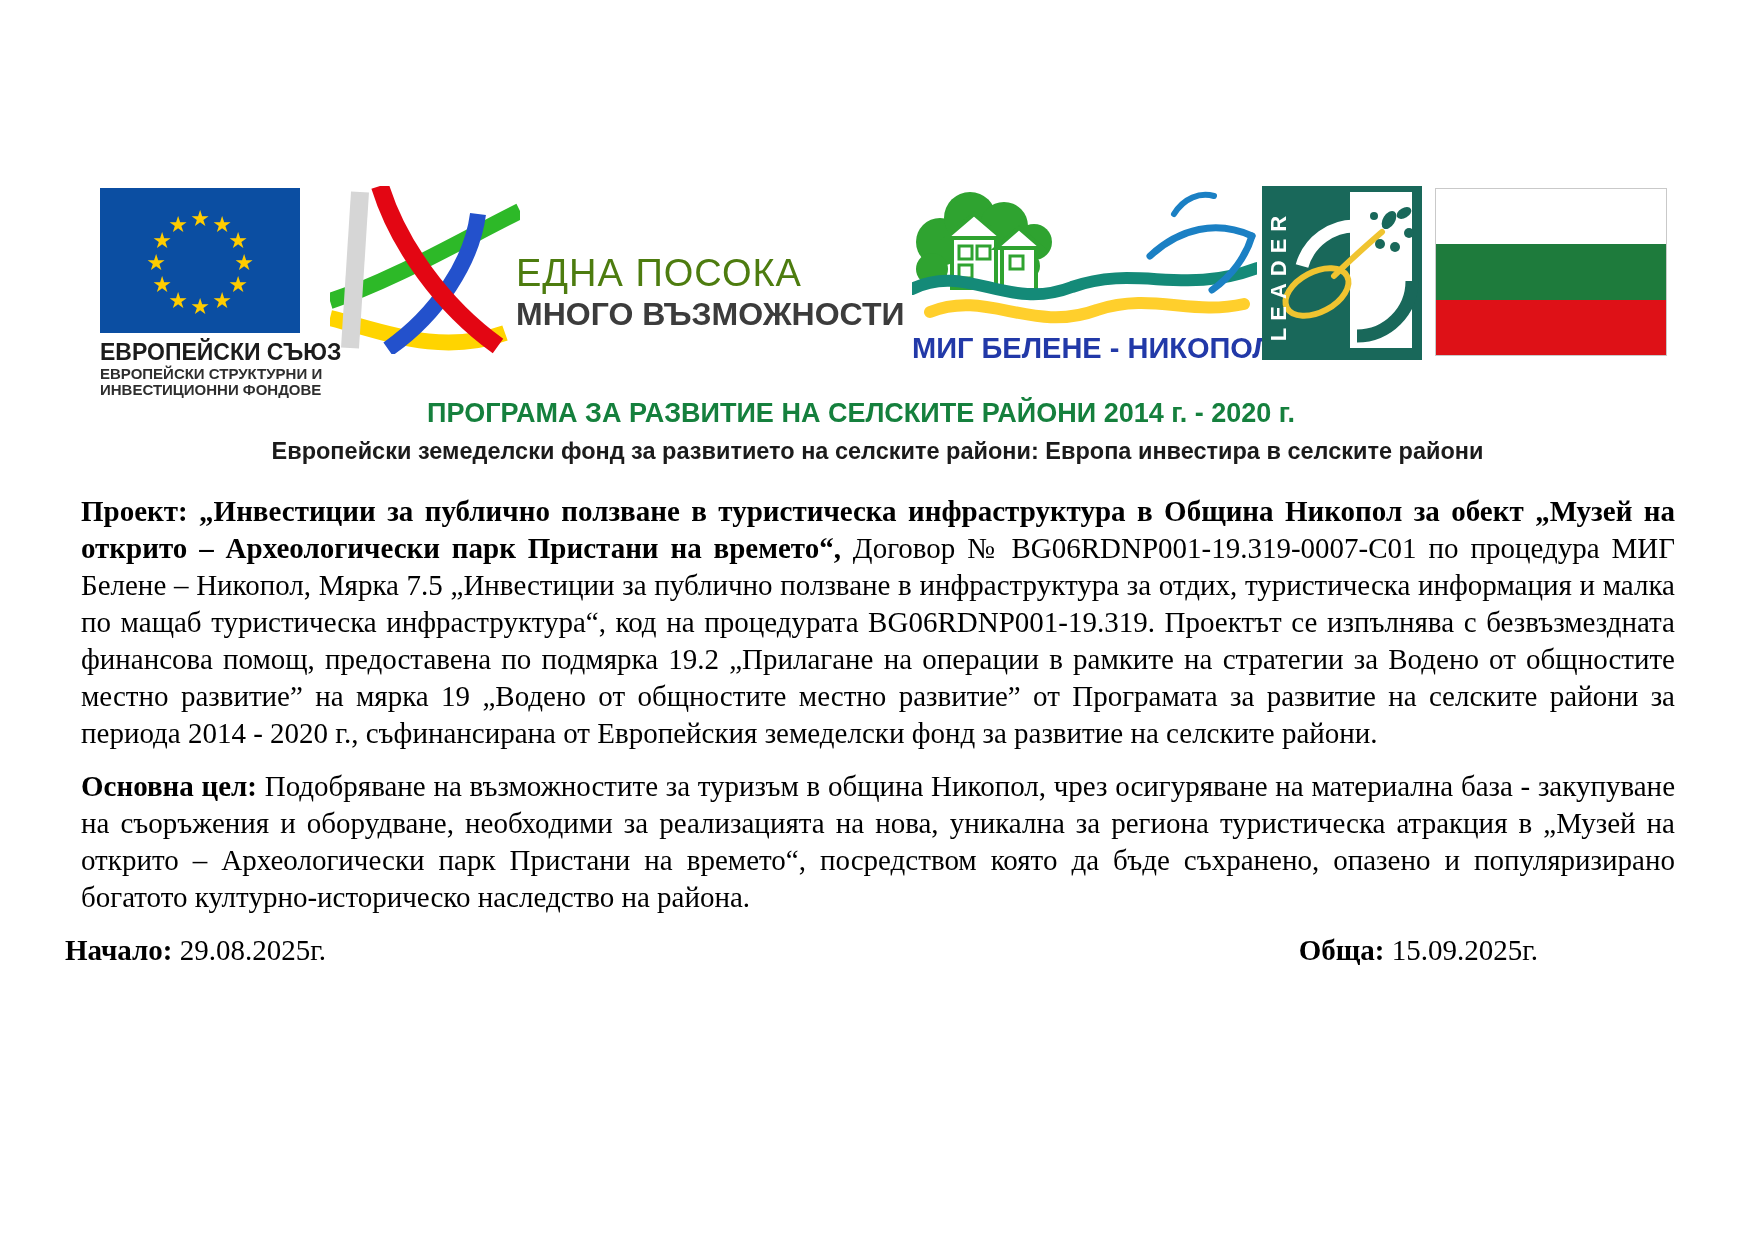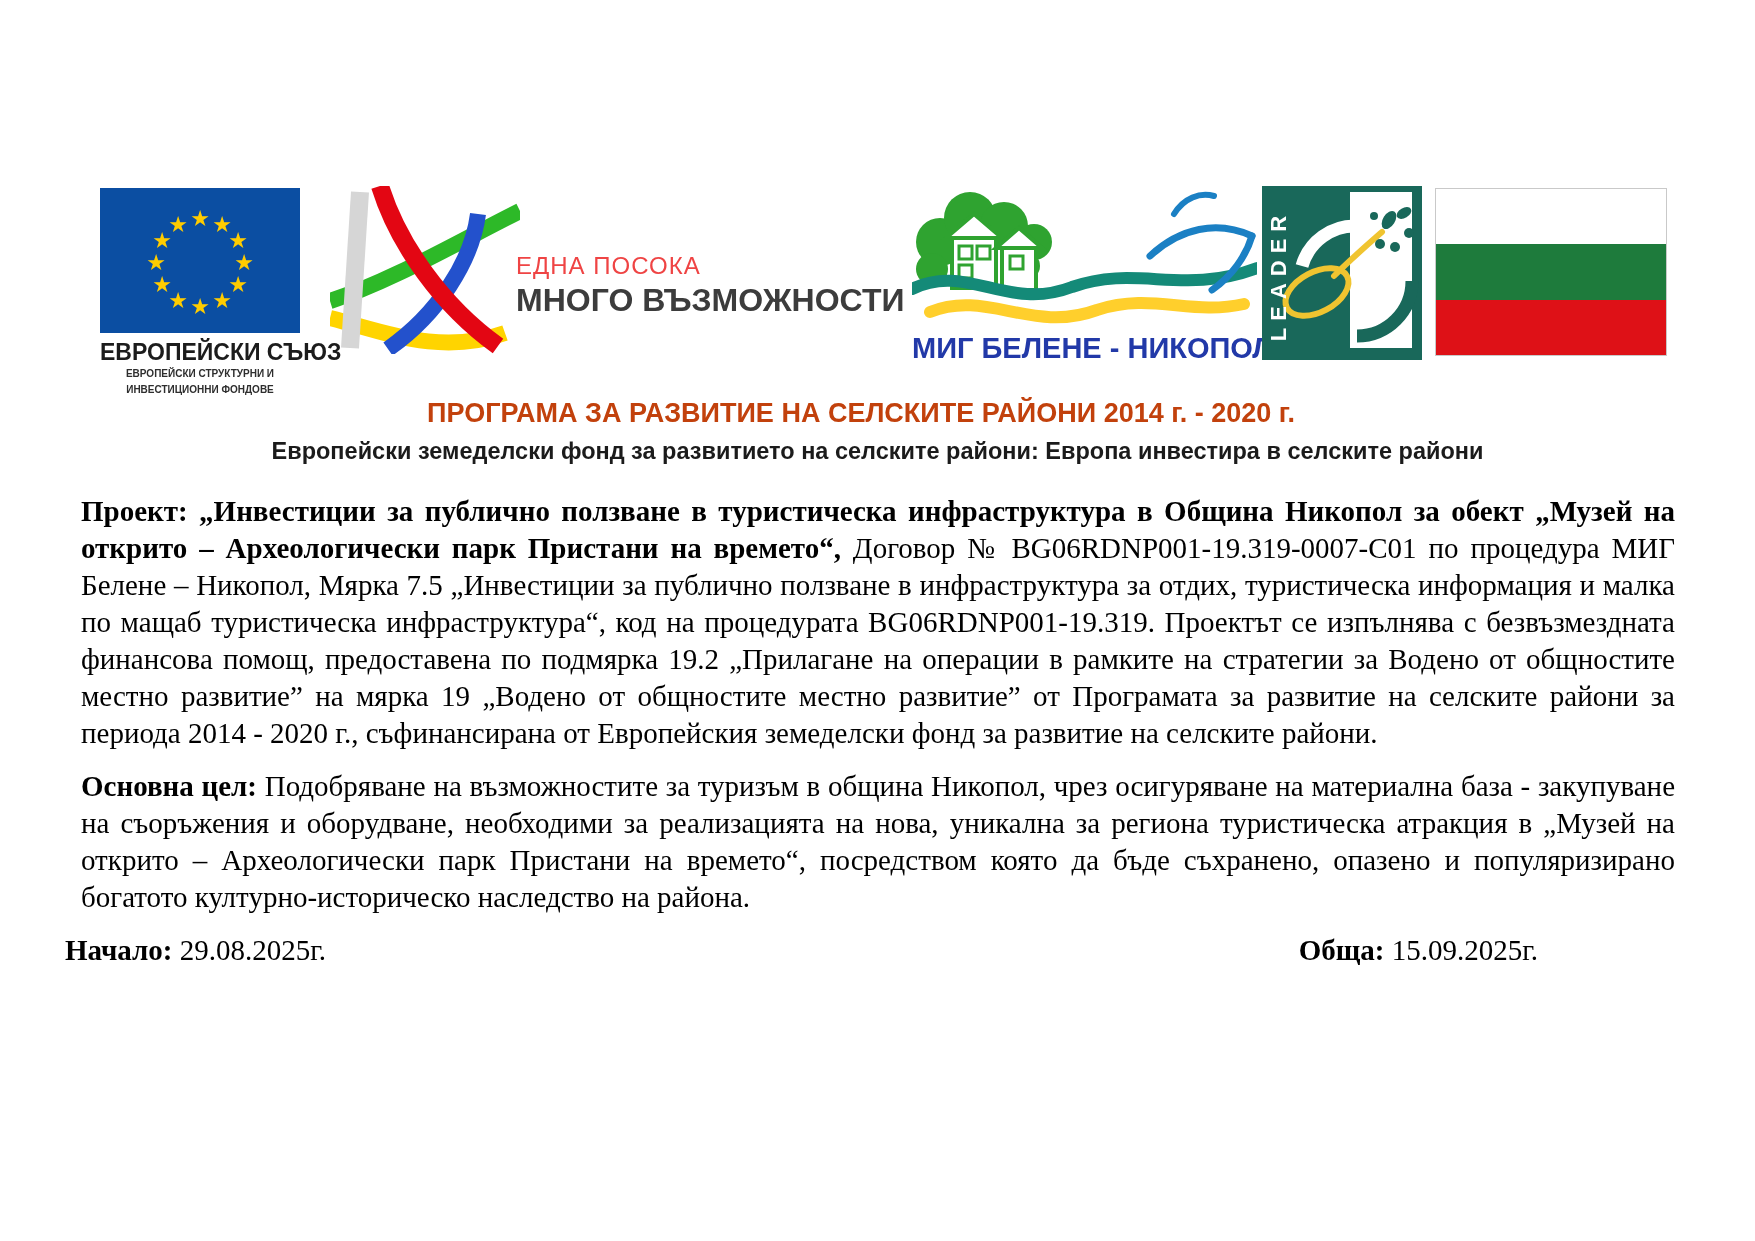--- a/index.html
+++ b/index.html
@@ -5,35 +5,35 @@
   html,body{margin:0;padding:0;}
   body{
     width:1755px;height:1241px;background:#ffffff;position:relative;
     font-family:"Liberation Sans", sans-serif;color:#111;overflow:hidden;
   }
   
   .logo-strip{position:absolute;left:0;top:170px;width:1755px;height:230px;}
   .eu-logo{position:absolute;left:100px;top:18px;width:200px;text-align:center;}
   .eu-flag{display:block;}
   .eu-title{font-weight:bold;font-size:23px;color:#1c1c1c;margin-top:6px;letter-spacing:0px;white-space:nowrap;}
-  .eu-sub{font-weight:bold;font-size:10px;color:#2e2e2e;line-height:16px;white-space:nowrap;}
+  .eu-sub{font-weight:bold;font-size:15px;color:#2e2e2e;line-height:16px;white-space:nowrap;}
   .ribbon-logo{position:absolute;left:330px;top:16px;}
   .esif-wordmark{position:absolute;left:516px;top:84px;line-height:1;}
-  .esif-line1{font-size:24px;color:#ef4444;letter-spacing:1px;white-space:nowrap;}
+  .esif-line1{font-size:38px;color:#4d7c0f;letter-spacing:1px;white-space:nowrap;}
   .esif-line2{font-size:32px;color:#3c3c3c;font-weight:bold;margin-top:6px;white-space:nowrap;}
   .mig-logo{position:absolute;left:912px;top:14px;width:345px;text-align:center;}
   .mig-caption{font-weight:bold;font-size:29px;color:#2239a8;margin-top:2px;white-space:nowrap;}
   .leader-logo{position:absolute;left:1262px;top:16px;width:160px;height:174px;}
   .leader-word{position:absolute;left:-63px;top:76px;transform:rotate(-90deg);
     color:#ffffff;font-weight:bold;font-size:22px;letter-spacing:7px;width:160px;text-align:center;}
   .bg-flag{position:absolute;left:1435px;top:18px;width:232px;height:168px;border:1px solid #c9c9c9;box-sizing:border-box;}
   .bg-flag .stripe{width:100%;height:33.34%;}
   
   .hdr1{position:absolute;left:0;top:398px;width:1722px;text-align:center;
-    font-weight:bold;font-size:27px;color:#c2410c;}
+    font-weight:bold;font-size:27px;color:#15803d;}
   .hdr2{position:absolute;left:0;top:438px;width:1755px;text-align:center;
     font-weight:bold;font-size:23.5px;color:#1b1b1b;}
   
   .doc-body{position:absolute;left:65px;top:477px;width:1626px;
     font-family:"Liberation Serif", serif;font-size:29px;line-height:37px;
     color:#000;text-align:justify;}
   .doc-body p{margin:16px;font-family:Liberation Serif, serif;}
   .b{font-weight:bold;}
   .dates-row{display:flex;justify-content:space-between;margin-top:16px;}
   .dates-right{margin-right:153px;}

